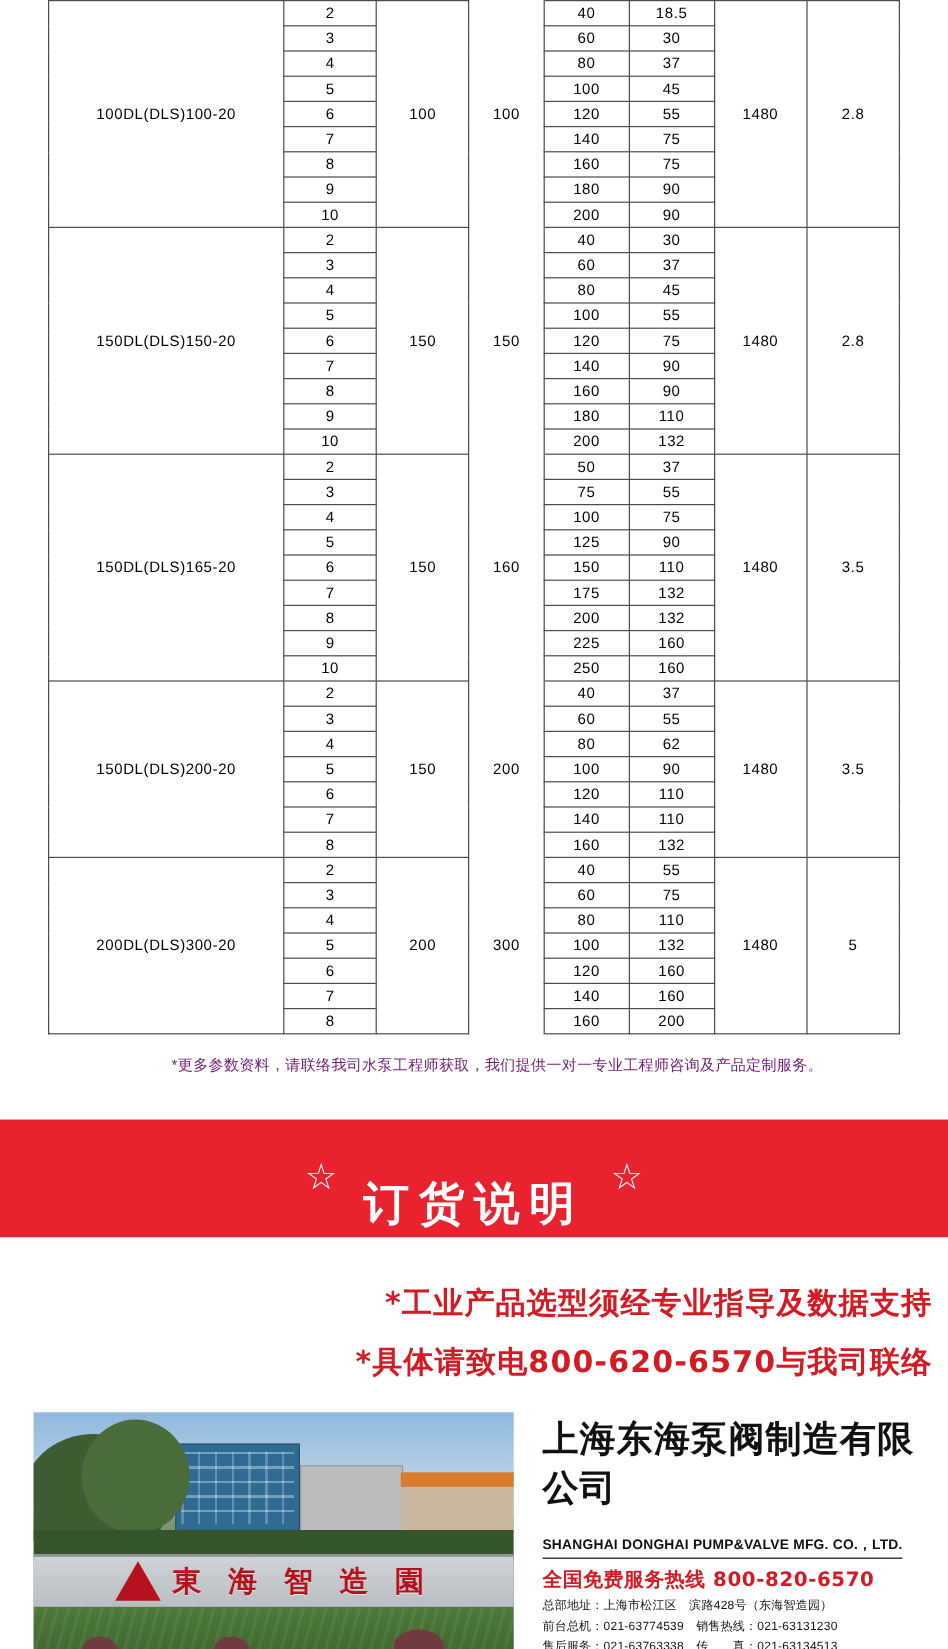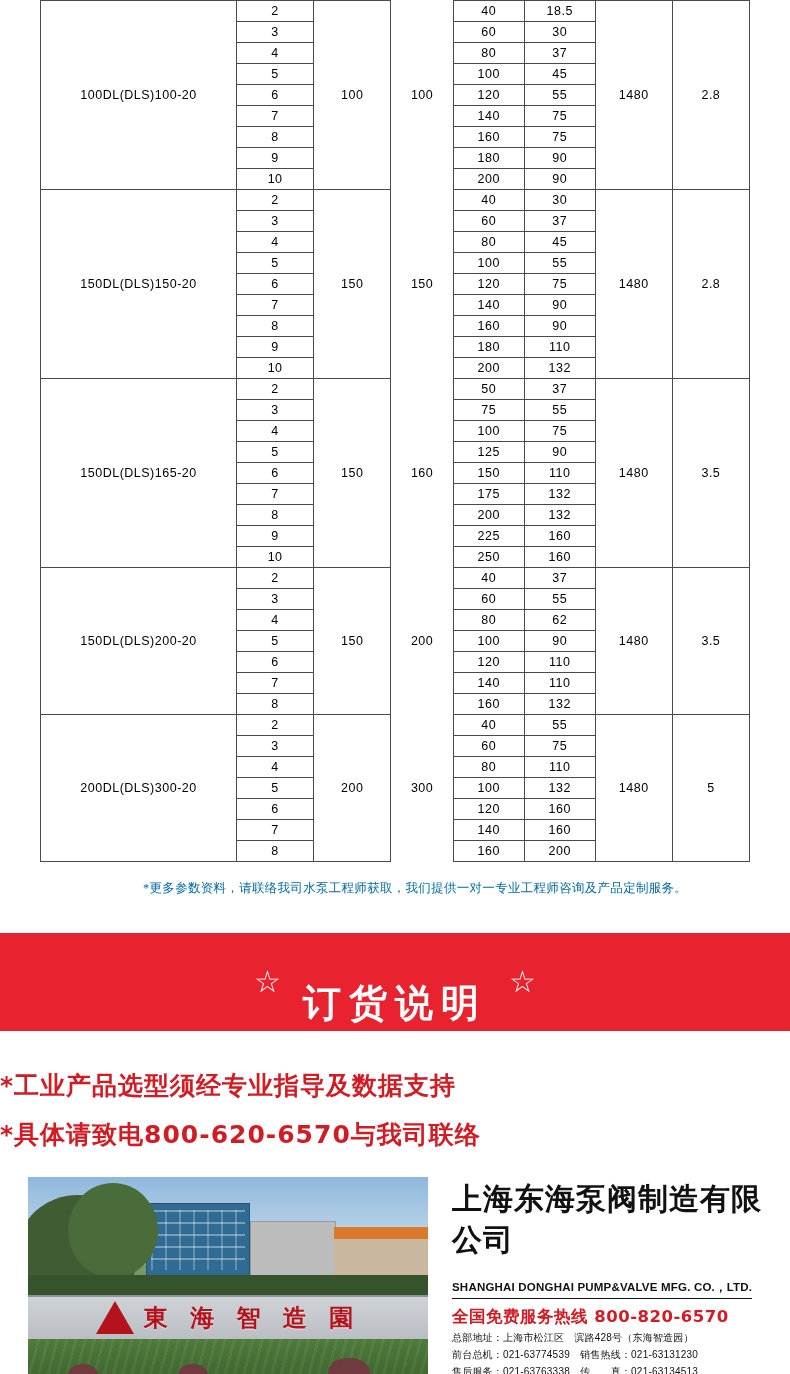--- a/index.html
+++ b/index.html
@@ -40,23 +40,22 @@
   .c-head  { width: 68px; }
   .c-speed { width: 74px; }
   .c-pow   { width: 74px; border-radius: 16px; }
 
   .gapcell { border-top: none !important; border-bottom: none !important;
              border-left: 1px solid #4a4a4a !important; border-right: 1px solid #4a4a4a !important; }
 
   .note {
     padding: 18px 40px 0 103px;
     font-size: 12.5px;
-    color: #0369a1;
+    color: #701a75;
     letter-spacing: 0.3px;
-    font-family: Liberation Serif, serif;
   }
 
   
   .banner {
     margin-top: 36px;
     background: #e8222e;
     height: 98px;
     display: flex;
     align-items: center;
     justify-content: center;
@@ -71,22 +70,22 @@
     margin-top: 42px;
   }
   .star {
     color: #ffffff;
     font-size: 30px;
     line-height: 1;
   }
 
   
   .notice {
-    padding: 38px 0 0 0;
-    text-align: left;
+    padding: 38px 13px 0 0;
+    text-align: right;
   }
   .notice .line {
     color: #d31b24;
     font-size: 25px;
     font-weight: bold;
     letter-spacing: 1px;
     margin-bottom: 16px;
     font-family: "DejaVu Sans", sans-serif;
   }
 

